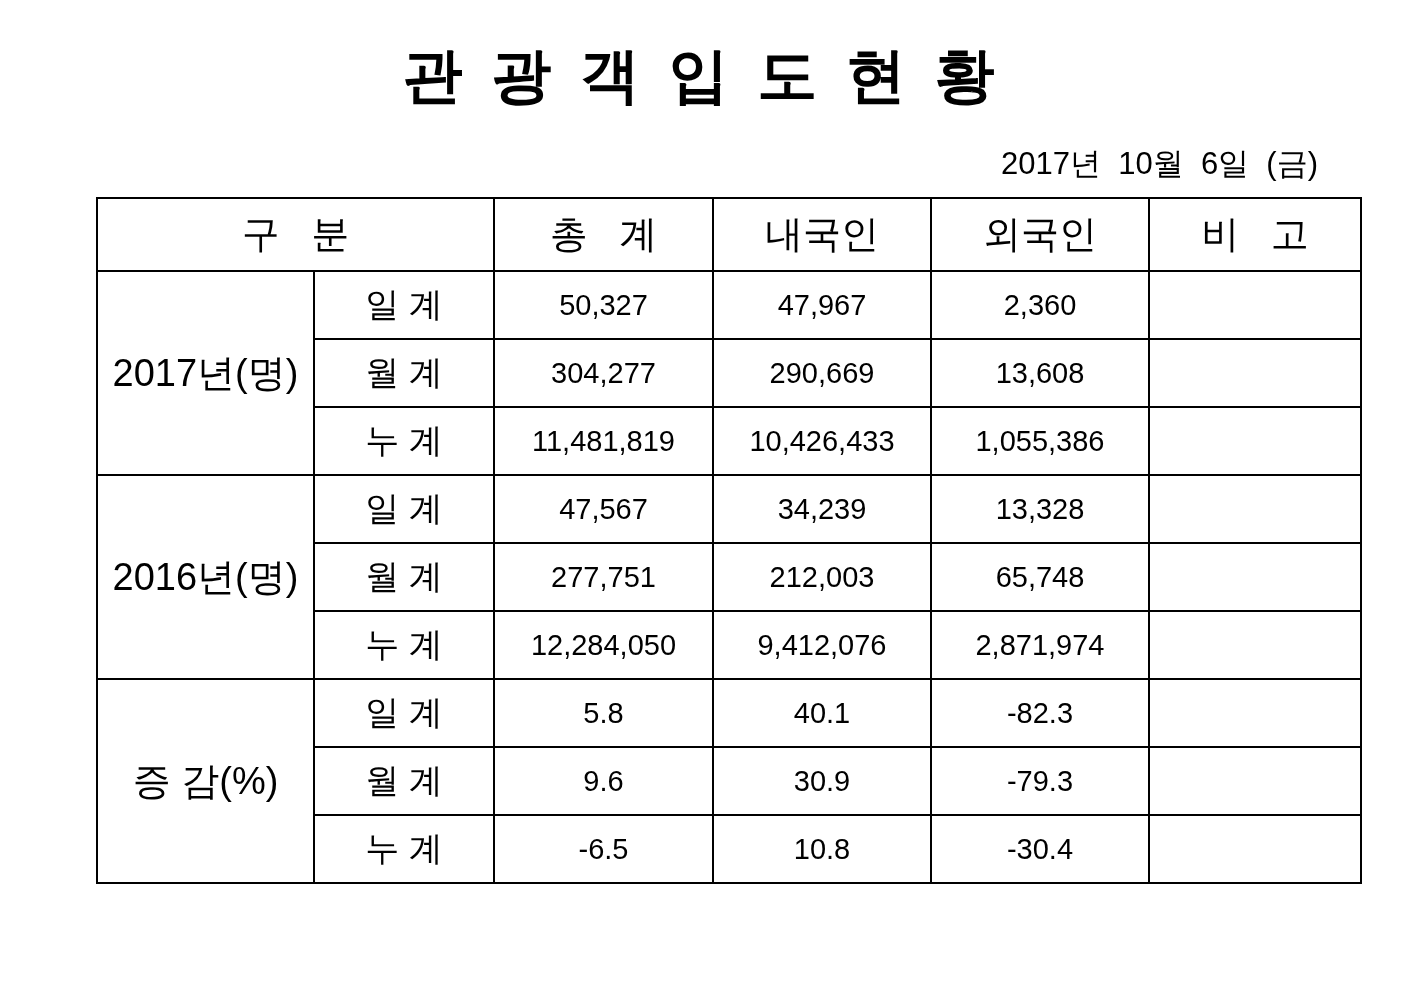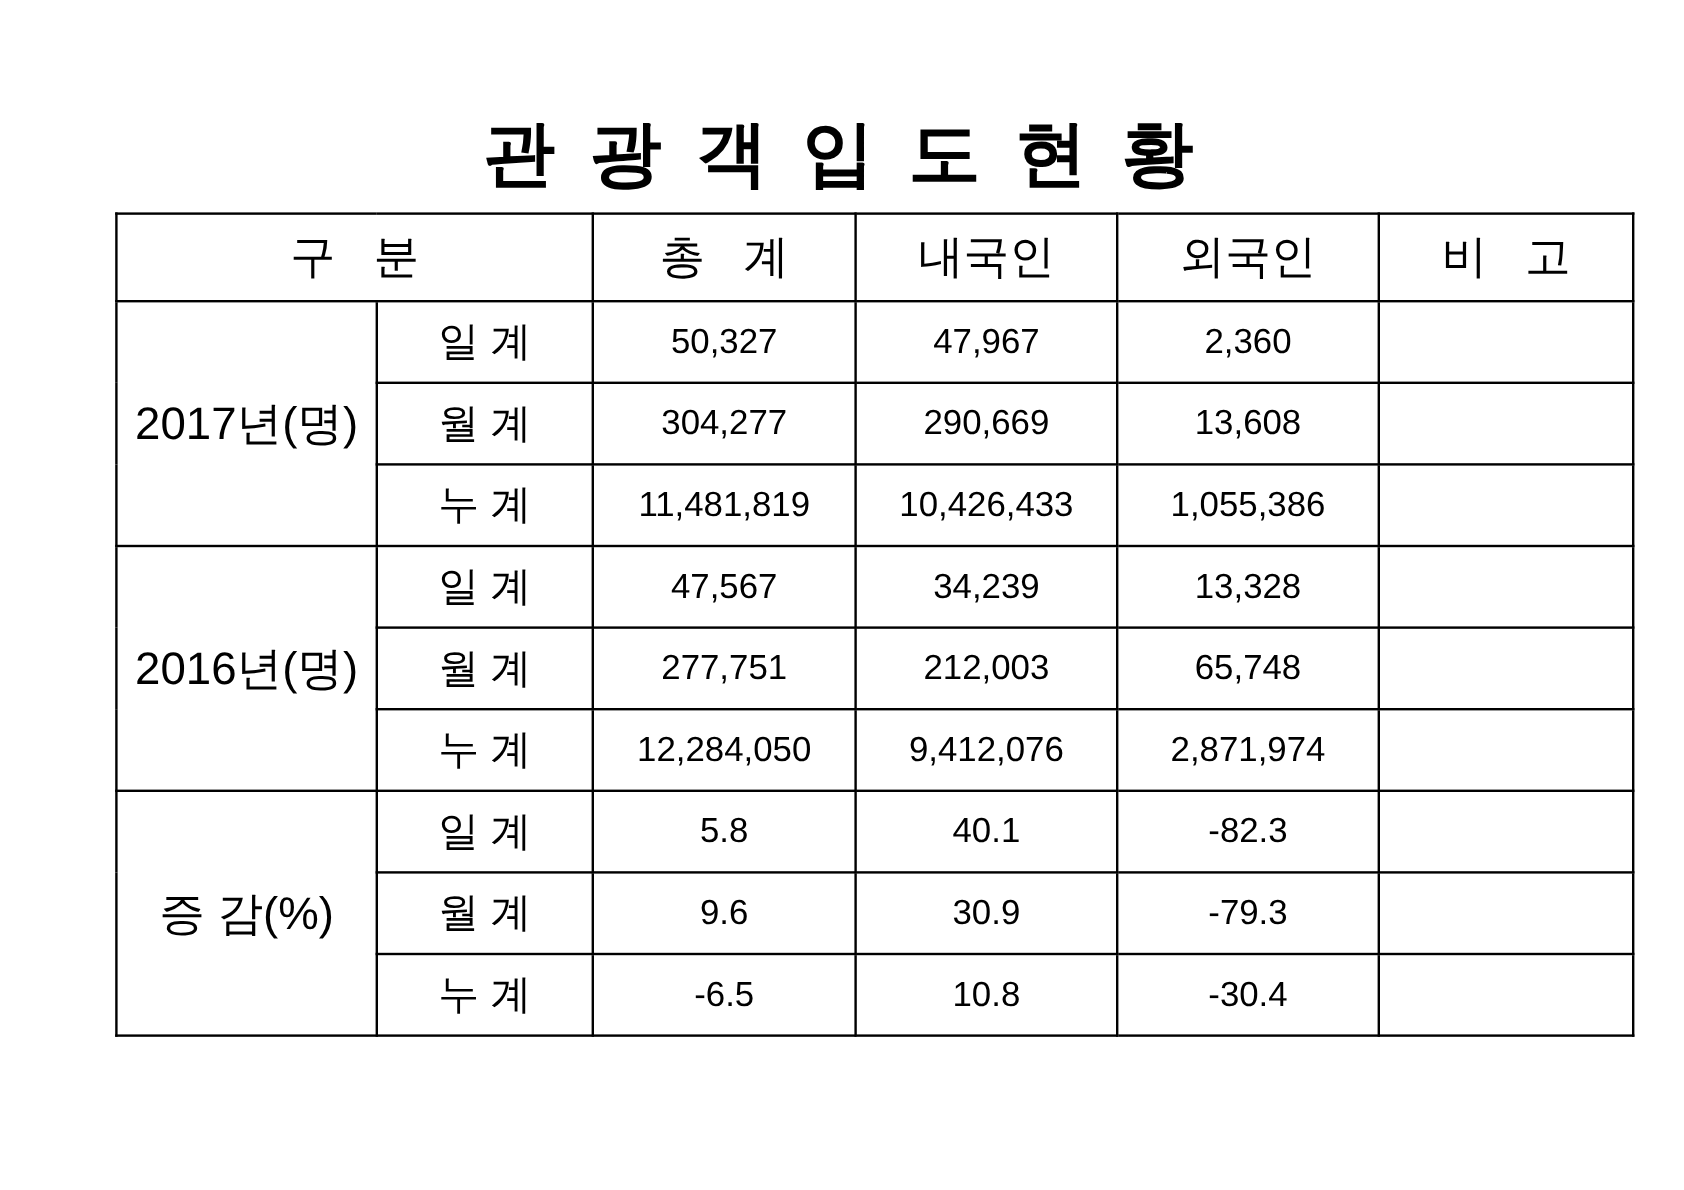--- a/index.html
+++ b/index.html
@@ -11,21 +11,21 @@
   }
   .page {
     position: relative;
     width: 1403px;
     height: 992px;
     background: #ffffff;
     overflow: hidden;
   }
   .title {
     margin: 0;
-    padding-top: 95px;
+    padding-top: 43px;
     text-align: center;
     font-size: 60px;
     line-height: 1.1;
     font-weight: 900;
     letter-spacing: 6px;
     white-space: pre;
   }
   .date-line {
     margin-top: 38px;
     margin-right: 85px;
@@ -70,20 +70,21 @@
   }
   td.note { font-size: 29px; }
 </style>
 </head>
 <body>
 
 <div class="page">
 
   <h1 class="title">관 광 객 입 도 현 황</h1>
 
+  <div class="date-line">2017년  10월  6일  (금)</div>
 
   <table class="stats">
     <colgroup>
       <col style="width:217px">
       <col style="width:180px">
       <col style="width:219px">
       <col style="width:218px">
       <col style="width:218px">
       <col style="width:212px">
     </colgroup>

